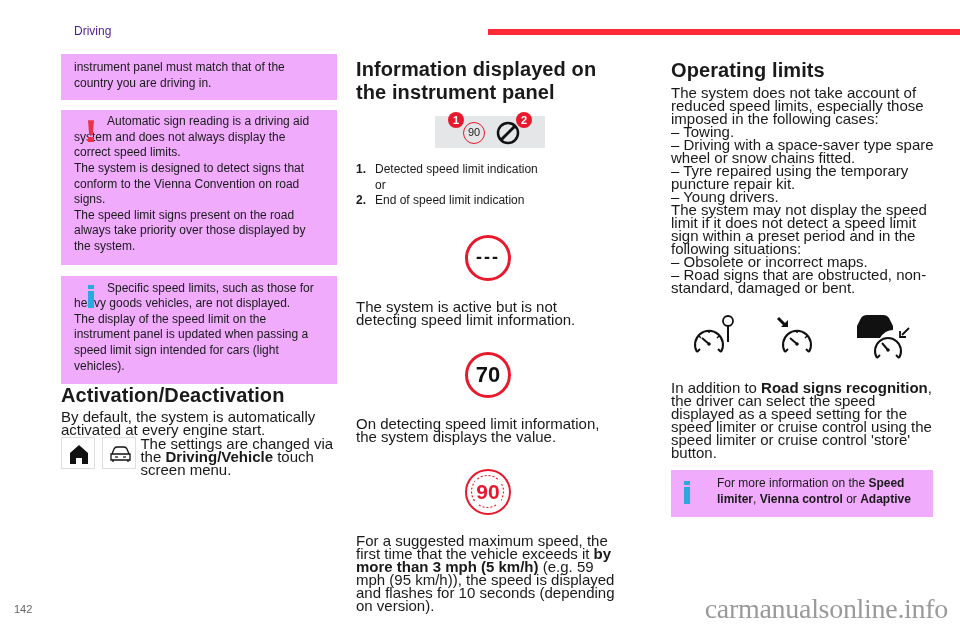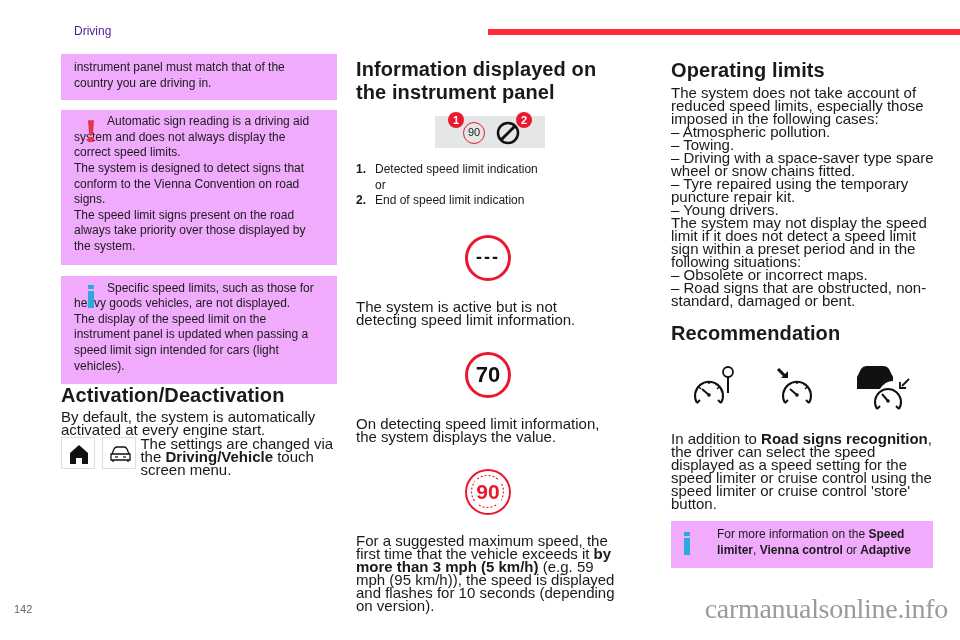--- a/index.html
+++ b/index.html
@@ -142,31 +142,29 @@
     </svg>
     <span style="position:relative; background:#fff; padding:0 1px;">90</span>
   </div>
   <p style="margin-top:19px;"><span>For a suggested maximum speed, the first time that the vehicle exceeds it </span><b>by more than 3 mph (5 km/h)</b><span> (e.g. 59 mph (95 km/h)), the speed is displayed and flashes for 10 seconds (depending on version).</span></p>
 </div>
 
 <div class="col col-right">
   <h2 style="margin-top:5px;">Operating limits</h2>
   <div style="margin-top:4px;">
     <p>The system does not take account of reduced speed limits, especially those imposed in the following cases:</p>
-    <p>– Atmospheric pollution.</p>
     <p>– Towing.</p>
     <p>– Driving with a space-saver type spare wheel or snow chains fitted.</p>
     <p>– Tyre repaired using the temporary puncture repair kit.</p>
     <p>– Young drivers.</p>
     <p>The system may not display the speed limit if it does not detect a speed limit sign within a preset period and in the following situations:</p>
     <p>– Obsolete or incorrect maps.</p>
     <p>– Road signs that are obstructed, non-standard, damaged or bent.</p>
   </div>
 
-  <h2 style="margin-top:15px;">Recommendation</h2>
 
   <div style="position:relative; height:62px; margin-top:14px;">
     <svg style="position:absolute; left:20px; top:6px;" width="44" height="44" viewBox="0 0 44 44">
       <path d="M6 38 A14 14 0 1 1 30 38" fill="none" stroke="#111" stroke-width="2"></path>
       <line x1="6" y1="38" x2="9" y2="35" stroke="#111" stroke-width="2"></line>
       <line x1="30" y1="38" x2="27" y2="35" stroke="#111" stroke-width="2"></line>
       <line x1="18" y1="30" x2="11" y2="24" stroke="#111" stroke-width="2"></line>
       <circle cx="18" cy="30" r="1.8" fill="#111"></circle>
       <line x1="18" y1="16" x2="18" y2="19" stroke="#111" stroke-width="1.5"></line>
       <line x1="8" y1="22" x2="10" y2="24" stroke="#111" stroke-width="1.5"></line>

